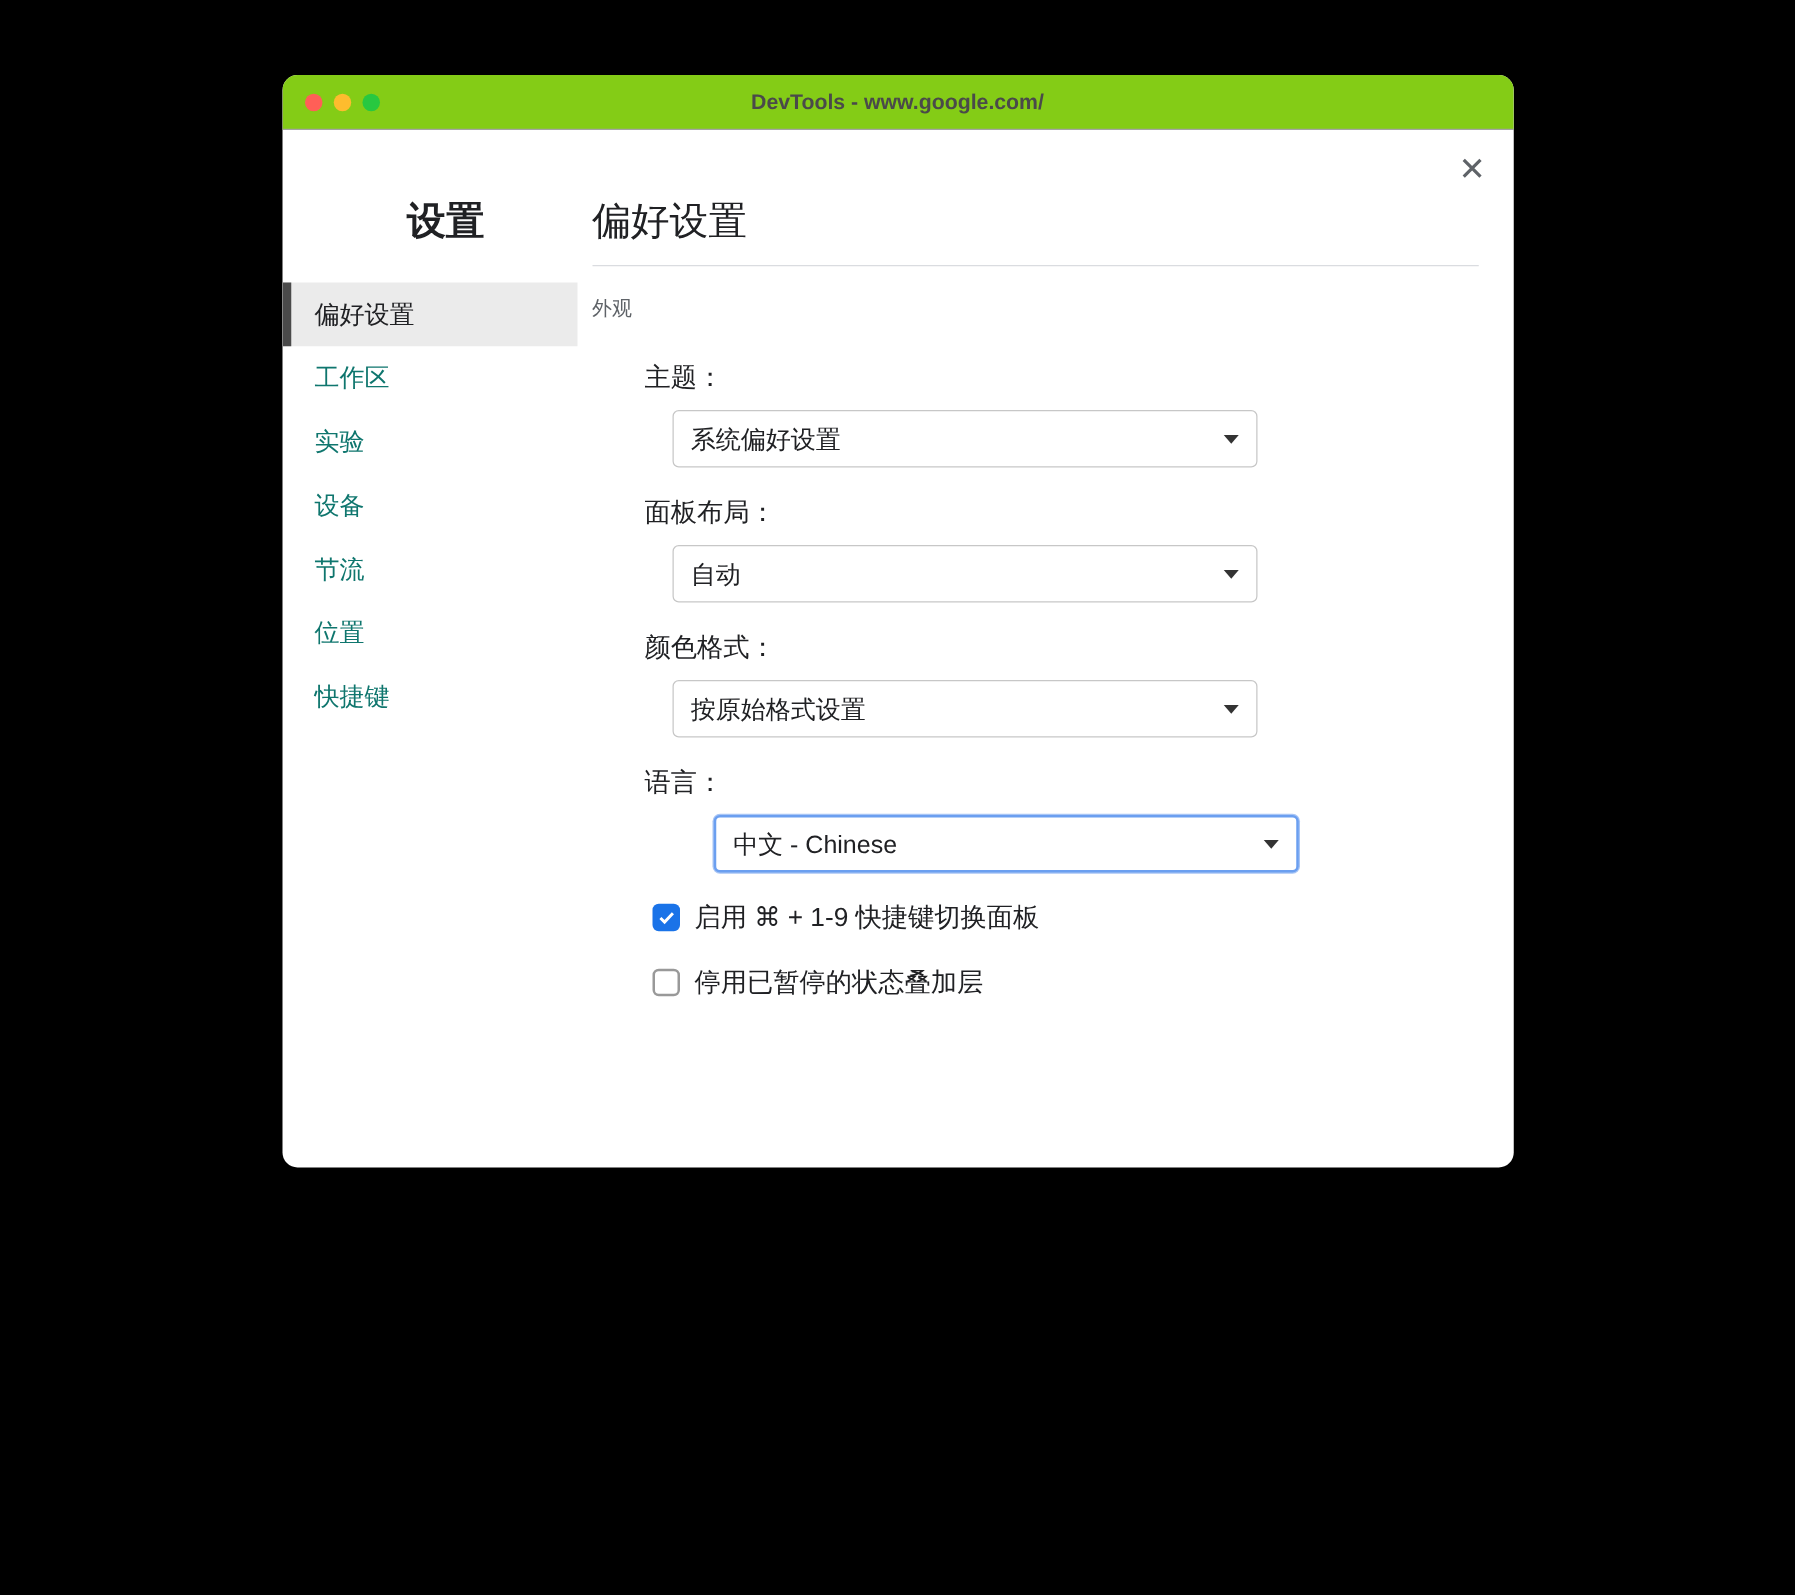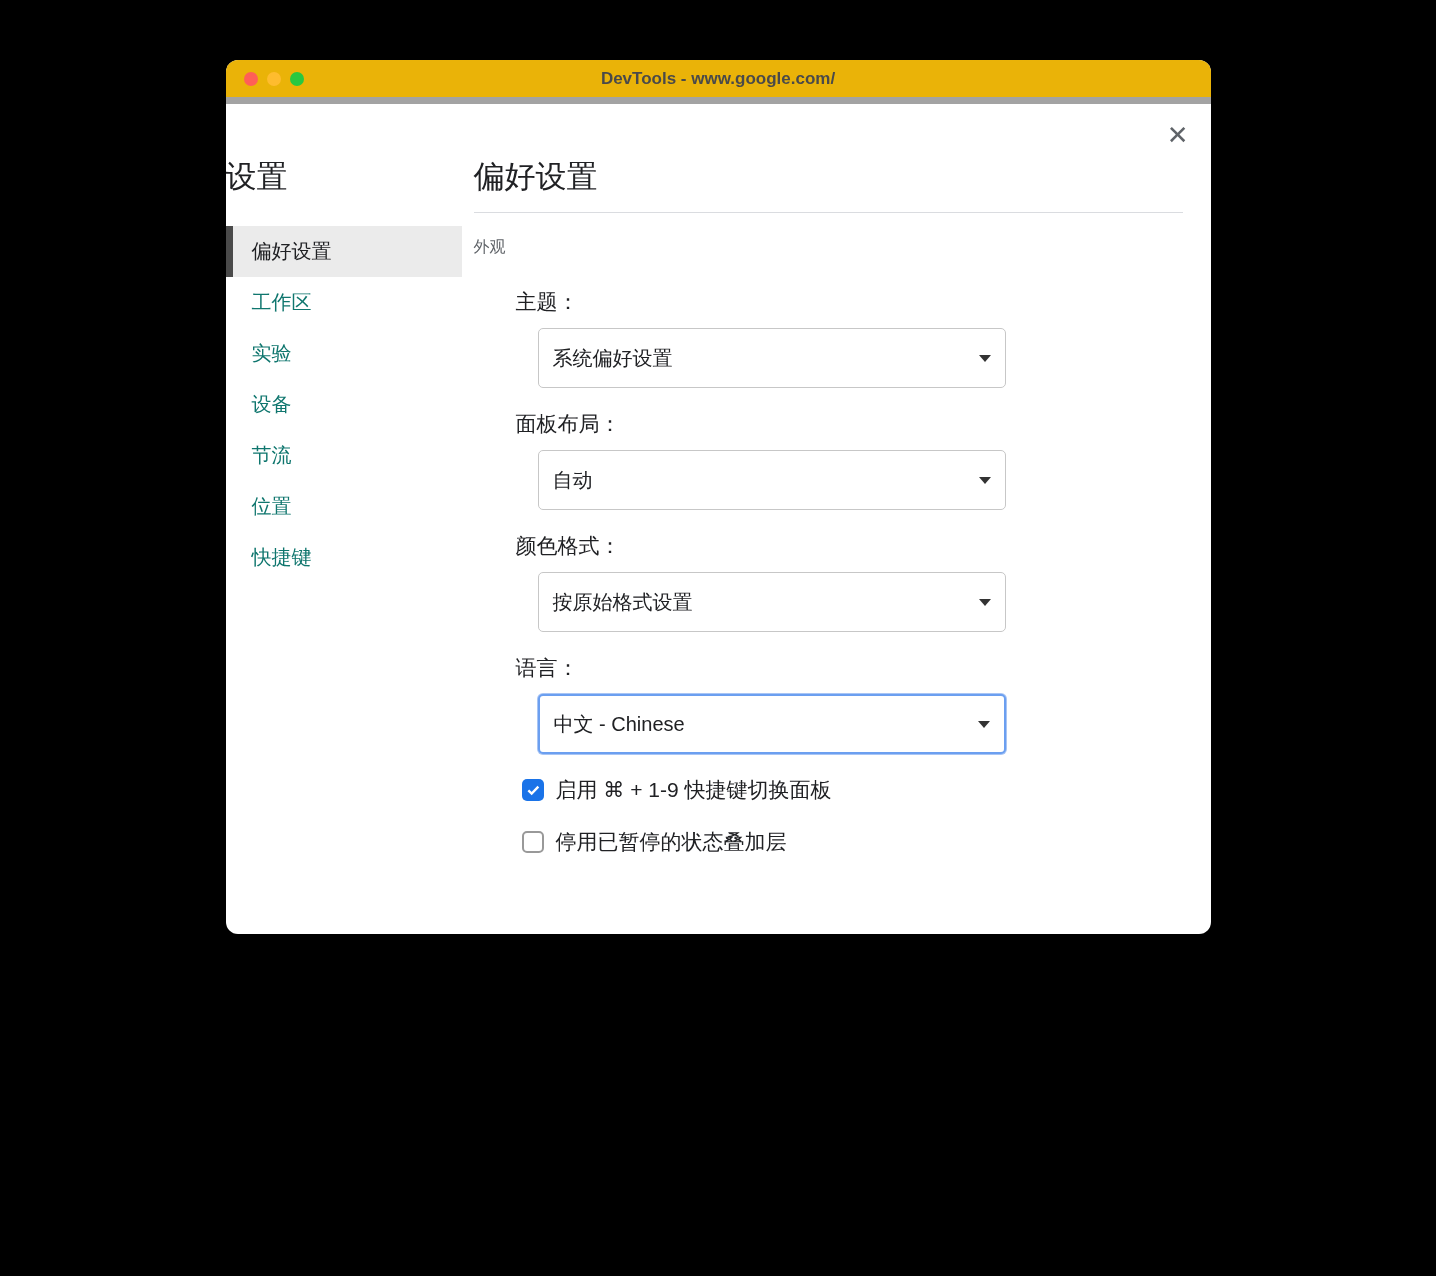--- a/index.html
+++ b/index.html
@@ -23,22 +23,22 @@
       border-radius: 12px;
       box-shadow: 0 20px 60px rgba(0,0,0,0.5);
       overflow: hidden;
       padding-bottom: 10px;
     }
     .titlebar {
       height: 44px;
       display: flex;
       align-items: center;
       position: relative;
-      border-bottom: 7px solid #a3a3a3;
-      background: #eab308;
+      border-bottom: 1px solid #a3a3a3;
+      background: #84cc16;
     }
     .traffic-lights {
       display: flex;
       gap: 9px;
       position: absolute;
       left: 18px;
     }
     .traffic-light {
       width: 14px;
       height: 14px;
@@ -69,23 +69,25 @@
       line-height: 1;
       font-weight: 400;
     }
     .sidebar {
       width: 236px;
       padding-top: 52px;
       flex-shrink: 0;
     }
     .sidebar-title {
       font-size: 31px;
-      font-weight: 400;
-      color: #202124;
+      font-weight: 700;
+      color: #202124;
+      padding-left: 26px;
       margin-bottom: 28px;
+      text-align: center;
     }
     .sidebar-item {
       padding: 12px 26px;
       font-size: 20px;
       color: #0f766e;
       cursor: pointer;
       position: relative;
     }
     .sidebar-item.active {
       background: #ebebeb;
@@ -127,35 +129,36 @@
     .form-label {
       font-size: 21px;
       color: #202124;
       margin-bottom: 12px;
     }
     .select-wrap {
       margin-left: 22px;
     }
     .select {
       width: 468px;
-      height: 60px;
+      height: 46px;
       border: 1px solid #c7c7c7;
       border-radius: 5px;
       background: #fff;
       padding: 0 14px;
       font-size: 20px;
       color: #202124;
       display: flex;
       align-items: center;
       justify-content: space-between;
       cursor: pointer;
     }
     .select.focused {
       border: 2px solid #6b9ff0;
       box-shadow: 0 0 0 1px #a8c5f5;
+      margin-left: 33px;
     }
     .caret {
       width: 0;
       height: 0;
       border-left: 6px solid transparent;
       border-right: 6px solid transparent;
       border-top: 7px solid #333;
     }
     .checkbox-row {
       margin-left: 48px;

